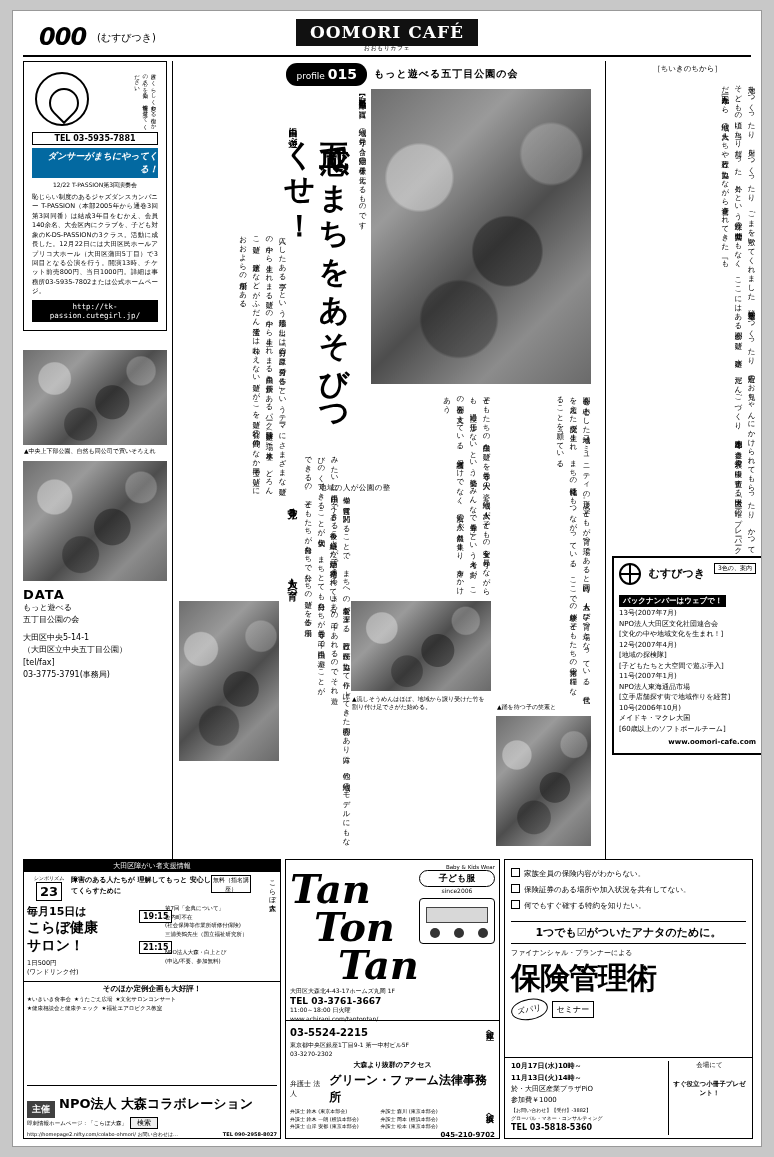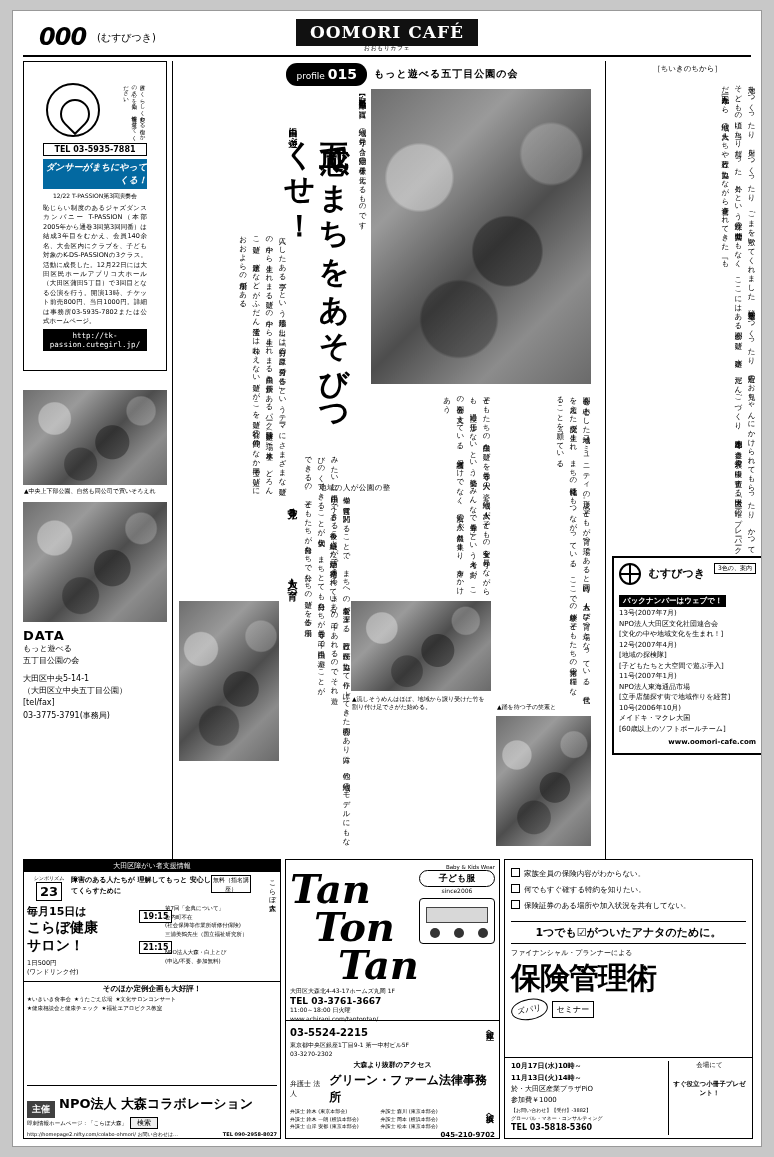--- a/index.html
+++ b/index.html
@@ -58,21 +58,21 @@
 
   
   .col-left {
     position: absolute; left: 0; top: 0;
     width: 150px; height: 800px;
     border-right: 1px solid #000;
     padding-right: 5px;
   }
   .ad-box {
     border: 1px solid #000;
-    padding: 19px;
+    padding: 8px;
     margin-bottom: 19px;
   }
   .ad-title-strip {
     background: #0369a1; color: #fff;
     font-size: 9px; text-align: right;
     padding: 2px 0; margin: 3px 0;
     font-weight: bold;
     font-style: italic;
   }
   .ad-mini { font-size: 6.5px; line-height: 1.45; text-align: justify; }
@@ -463,24 +463,24 @@
       </div>
     </div>
 
     <div class="ad-cell ad3">
       <div style="padding:6px 6px 2px 6px;">
         <div style="font-size:7.5px;line-height:2.1;">
           <div>
             <span class="chk"></span><span>家族全員の保険内容がわからない。</span>
           </div>
           <div>
+            <span class="chk"></span><span>保険証券のある場所や加入状況を共有してない。</span>
+          </div>
+          <div>
             <span class="chk"></span><span>何でもすぐ確する特約を知りたい。</span>
-          </div>
-          <div>
-            <span class="chk"></span><span>保険証券のある場所や加入状況を共有してない。</span>
           </div>
         </div>
         <div style="font-size:11px;font-weight:bold;text-align:center;margin-top:8px;border-top:1px solid #000;border-bottom:1px solid #000;padding:3px 0;">1つでも☑がついたアナタのために。</div>
         <div style="font-size:7px;margin-top:4px;">ファイナンシャル・プランナーによる</div>
         <div style="display:flex;align-items:flex-end;">
           <div class="hoken">保険管理術</div>
         </div>
         <div style="display:flex;align-items:center;gap:4px;">
           <div style="font-size:8px;border:1px solid #000;border-radius:50%;padding:4px 5px;transform:rotate(-10deg);">ズバリ</div>
           <div style="border:1px solid #000;font-size:8px;padding:2px 4px;">セミナー</div>

